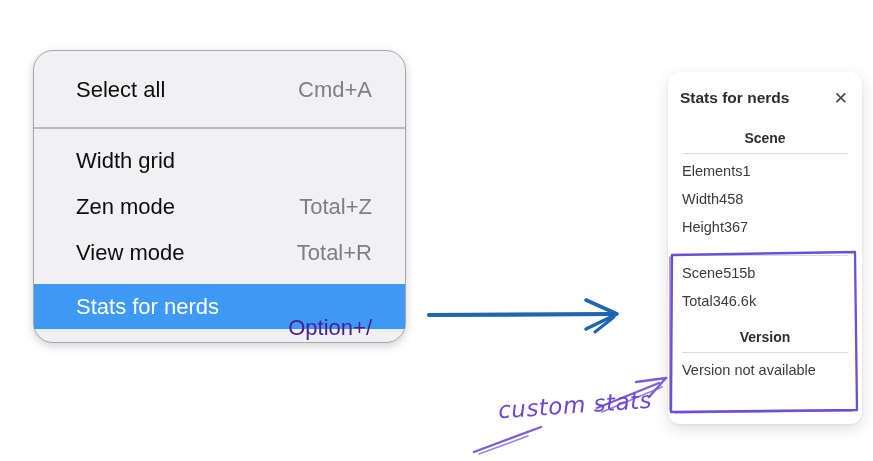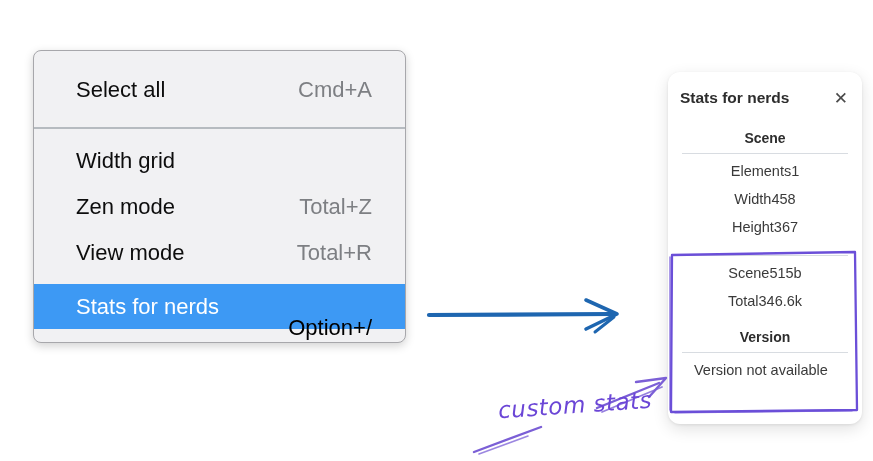--- a/index.html
+++ b/index.html
@@ -13,21 +13,21 @@
   }
 
   
   .menu {
     position: absolute;
     left: 33px; top: 50px;
     width: 373px;
     box-sizing: border-box;
     background: #f1f1f3;
     border: 1.5px solid #a7a7ab;
-    border-radius: 8px;
+    border-radius: 20px;
     box-shadow: 0 3px 10px rgba(0,0,0,0.18);
     padding: 10px 0 13px 0;
     font-size: 22px;
     color: #0d0d0d;
   }
   .menu-row {
     display: flex;
     align-items: center;
     justify-content: space-between;
     padding: 0 33px 0 42px;
@@ -40,21 +40,21 @@
     border: none;
     border-top: 2px solid #b6bbc0;
     margin: 8px 0 9px 0;
   }
   .menu-row.highlighted {
     background: #3d99f4;
     color: #ffffff;
     height: 45px;
     margin-top: 8px;
   }
-  .menu-row.highlighted .shortcut { color: #000000; margin-top: 42px; }
+  .menu-row.highlighted .shortcut { color: #4c1d95; margin-top: 42px; }
 
   
   .panel {
     position: absolute;
     left: 668px; top: 72px;
     width: 194px; height: 352px;
     box-sizing: border-box;
     background: #ffffff;
     border-radius: 12px;
     box-shadow: 0 1px 3px rgba(0,0,0,0.08), 0 5px 16px rgba(0,0,0,0.12);
@@ -84,26 +84,26 @@
     color: #2d2d2d;
     margin: 0 0 7px 0;
   }
   .section-divider {
     border: none;
     border-top: 1px solid #d8dce1;
     margin: 0 2px 9px 2px;
   }
   .stat-row {
     display: flex;
-    justify-content: center;
+    justify-content: flex-start;
     height: 18px;
     margin: 0 2px 10px 2px;
   }
   .spacer-sm { height: 8px; }
-  .version-note { margin: 0 0 0 14px; white-space: nowrap; }
+  .version-note { margin: 0 0 0 2px; white-space: nowrap; }
 
   
   #annotation-layer {
     position: absolute;
     left: 0; top: 0;
     width: 873px; height: 461px;
     pointer-events: none;
   }
   .custom-stats-text {
     position: absolute;

